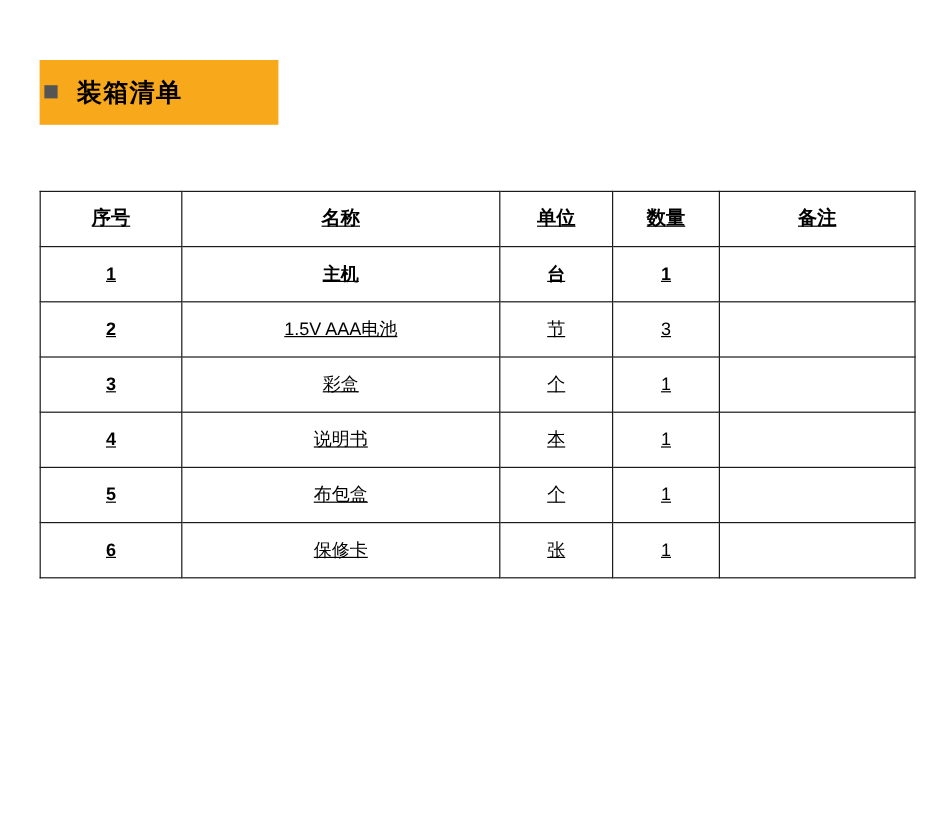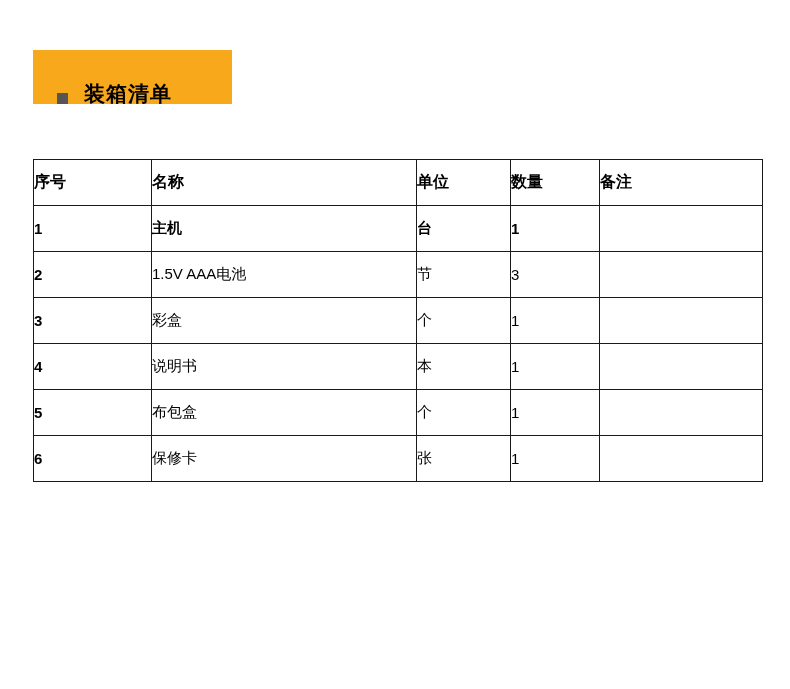--- a/index.html
+++ b/index.html
@@ -23,23 +23,23 @@
   }
   
   .title-banner {
     position: absolute;
     left: 33px;
     top: 50px;
     width: 199px;
     height: 54px;
     background: #f7a81b;
     display: flex;
-    align-items: flex-end;
+    align-items: center;
     box-sizing: border-box;
-    padding-left: 24px;
+    padding-left: 4px;
   }
   .title-bullet {
     width: 11px;
     height: 11px;
     background: #555555;
     flex: 0 0 auto;
     margin-right: 16px;
     margin-top: -2px;
   }
   .title-text {
@@ -54,25 +54,26 @@
     position: absolute;
     left: 33px;
     top: 159px;
     width: 724px;
     border-collapse: collapse;
     table-layout: fixed;
   }
   .packing-table td, .packing-table th {
     border: 1px solid #1a1a1a;
     height: 45px;
-    text-align: left;
+    text-align: center;
     vertical-align: middle;
     font-size: 15px;
     font-weight: normal;
     padding: 0;
+    text-decoration: underline;
   }
   .packing-table thead th {
     font-weight: bold;
     font-size: 16px;
   }
   .packing-table tbody td.col-no {
     font-weight: bold;
   }
   .packing-table tbody tr:first-child td {
     font-weight: bold;

